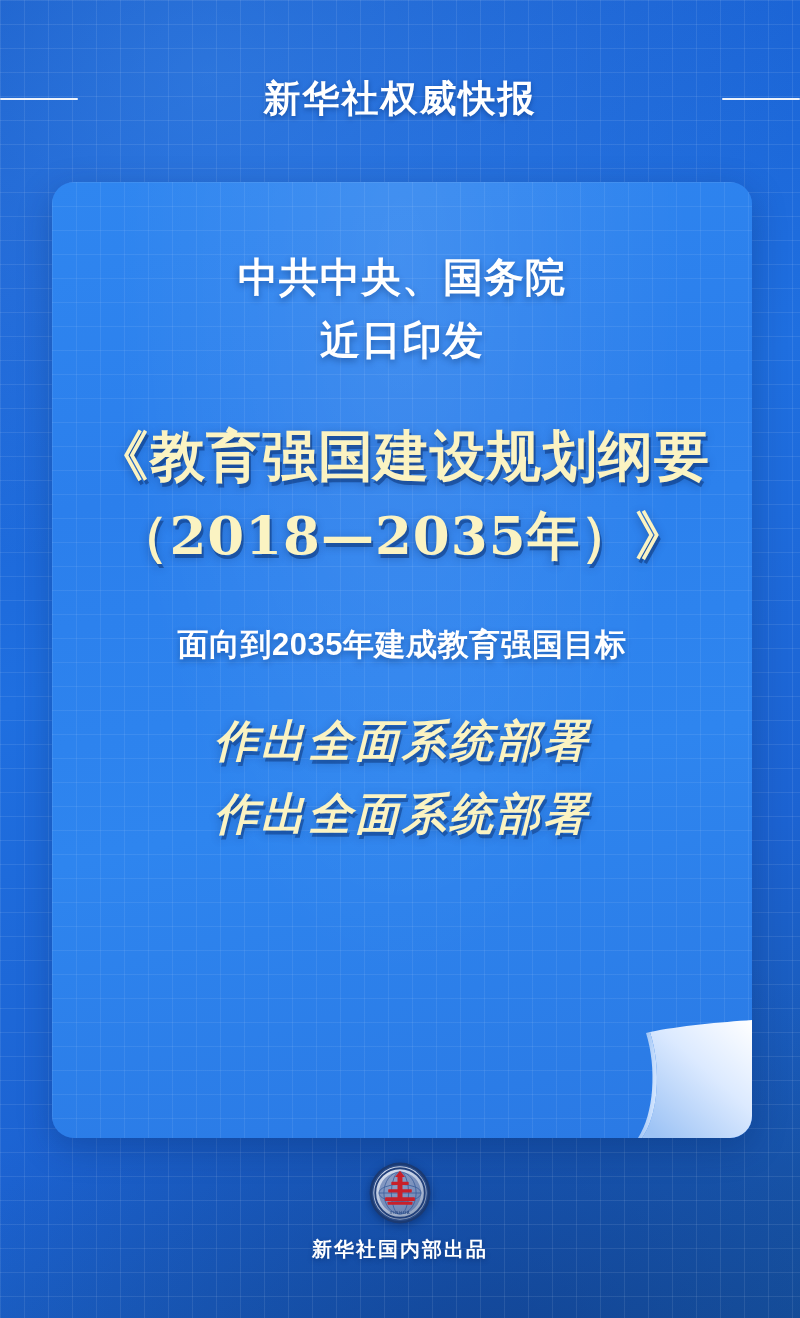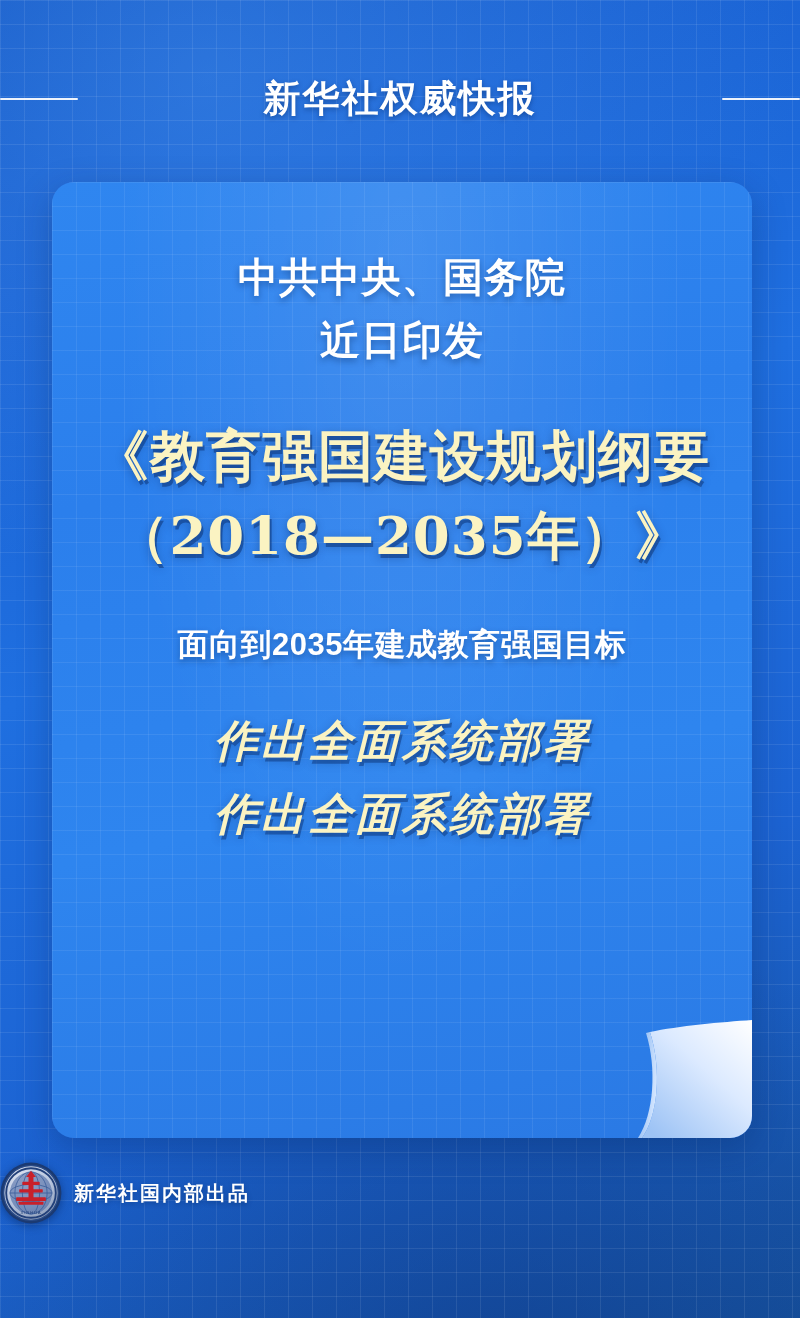--- a/index.html
+++ b/index.html
@@ -168,21 +168,21 @@
   }
   .brush div + div { margin-top: 6px; }
 
   
   .footer {
     position: absolute;
     left: 0;
     top: 1162px;
     width: 800px;
     display: flex;
-    flex-direction: row;
+    flex-direction: column;
     align-items: center;
     gap: 12px;
   }
   .logo {
     width: 62px;
     height: 62px;
     filter: drop-shadow(0 2px 5px rgba(3,25,70,.45));
   }
   .logo svg { display:block; width:100%; height:100%; }
   .footer-text {

